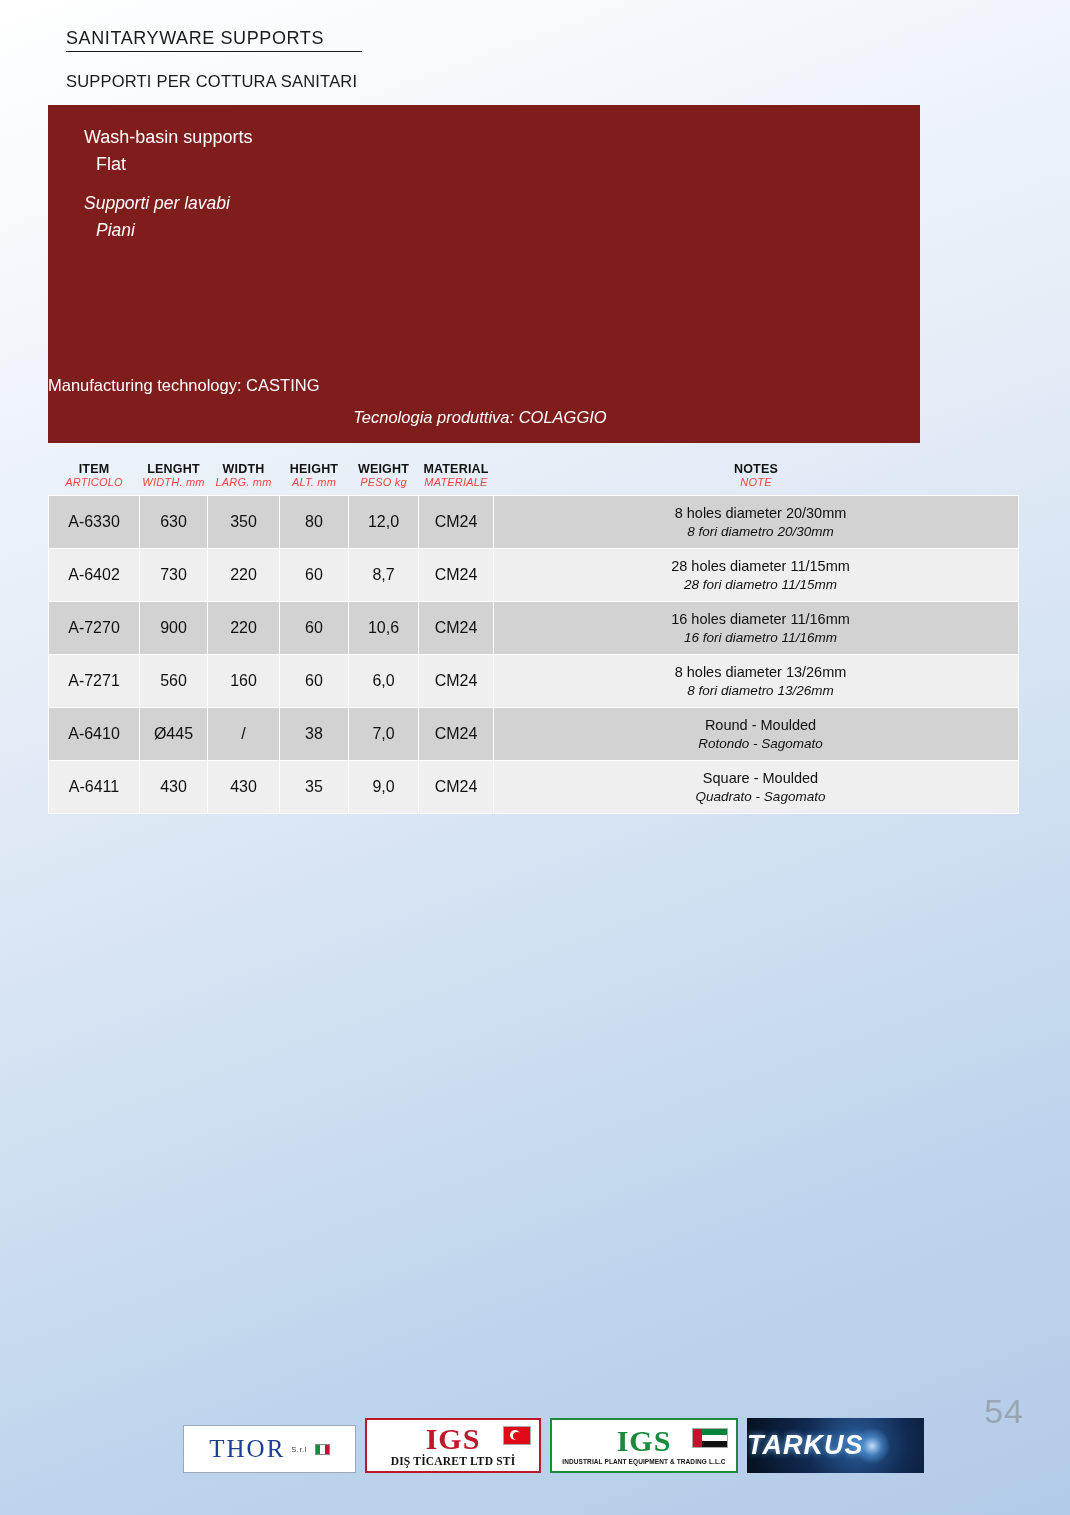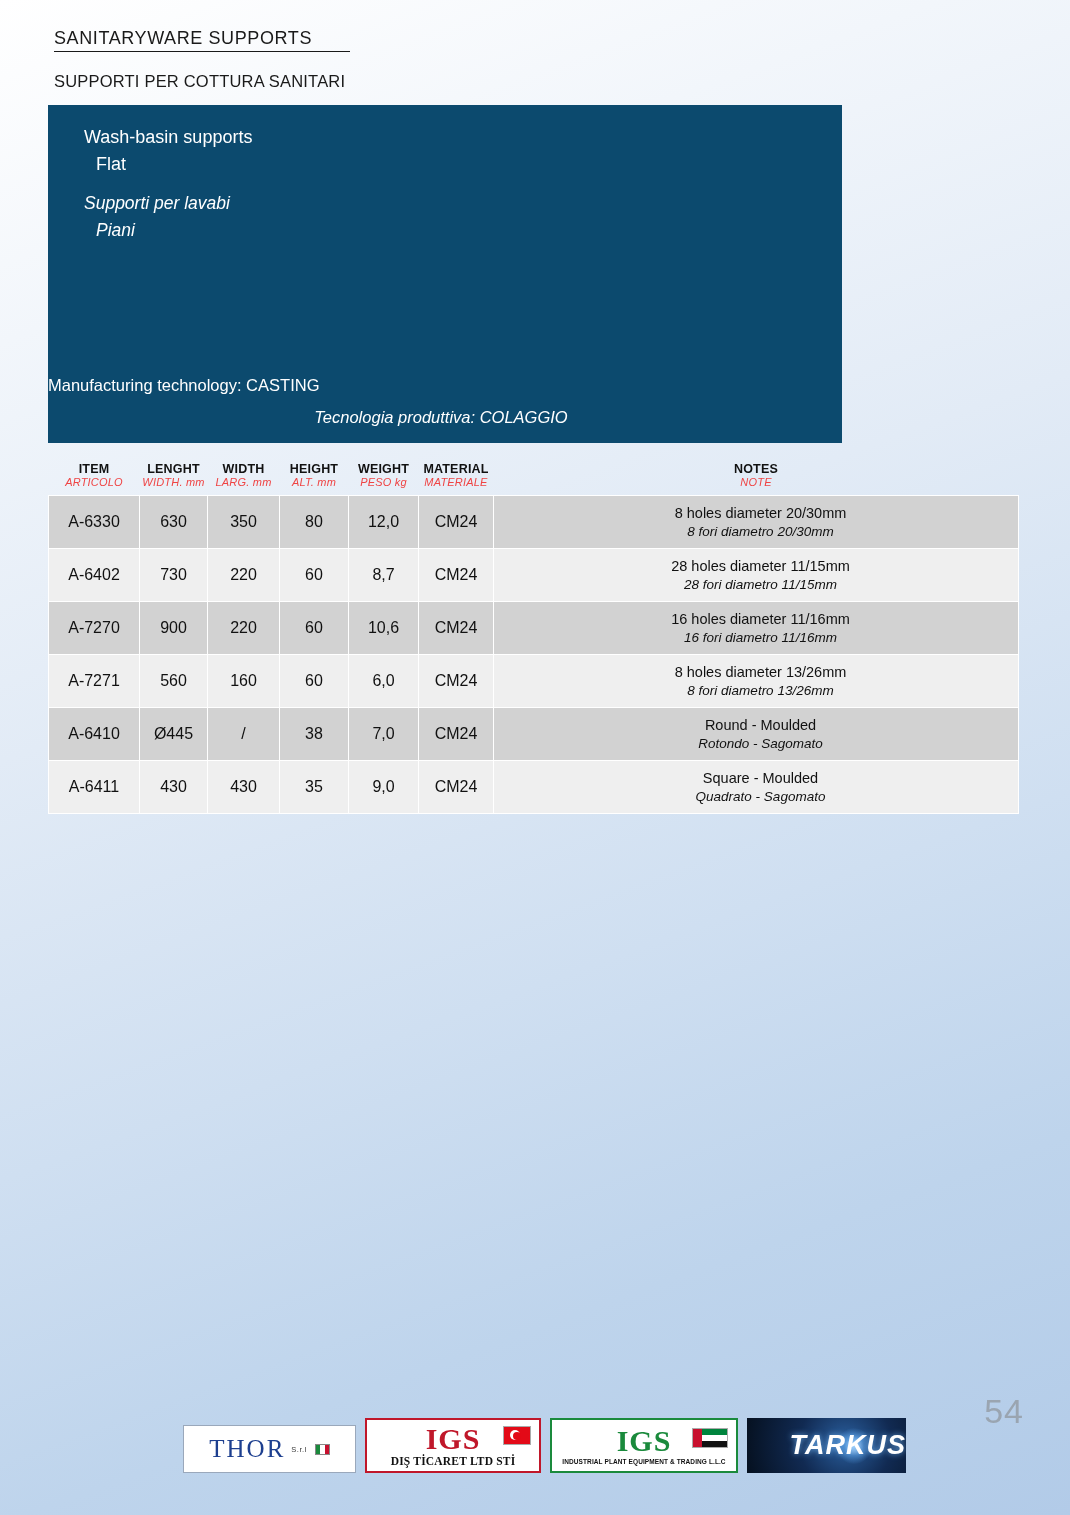--- a/index.html
+++ b/index.html
@@ -17,21 +17,21 @@
 
   .page {
     position: relative;
     width: 1070px;
     height: 1515px;
   }
 
   
   .hdr {
     position: absolute;
-    left: 54px;
+    left: 66px;
     top: 28px;
   }
   .hdr-en {
     font-size: 18px;
     color: #1a1a1a;
     letter-spacing: 0.6px;
     border-bottom: 1.6px solid #1a1a1a;
     display: inline-block;
     padding-bottom: 2px;
     padding-right: 38px;
@@ -41,23 +41,23 @@
     color: #1a1a1a;
     letter-spacing: 0.2px;
     margin-top: 20px;
   }
 
   
   .banner {
     position: absolute;
     left: 48px;
     top: 105px;
-    width: 794px;
+    width: 872px;
     height: 338px;
-    background: #0c4a6e;
+    background: #7f1d1d;
   }
   .banner .b-en-1 {
     position: absolute;
     left: 36px;
     top: 22px;
     font-size: 18px;
     color: #ffffff;
   }
   .banner .b-en-2 {
     position: absolute;
@@ -313,26 +313,26 @@
   }
   .logo-igs2 .ae-flag::before {
     content: "";
     position: absolute;
     left: 0; top: 0;
     width: 9px; height: 100%;
     background: #c8102e;
   }
 
   .logo-tarkus {
-    width: 159px;
+    width: 177px;
     height: 55px;
     background: radial-gradient(circle at 62% 45%, #2a5f9e 0%, #112a52 45%, #05101f 100%);
     display: flex;
     align-items: center;
-    justify-content: flex-end;
+    justify-content: flex-start;
     overflow: hidden;
   }
   .logo-tarkus .tk-word {
     font-size: 27px;
     font-weight: bold;
     font-style: italic;
     color: #ffffff;
     letter-spacing: 1px;
     text-shadow: 0 0 6px rgba(120,190,255,0.85);
     z-index: 2;

